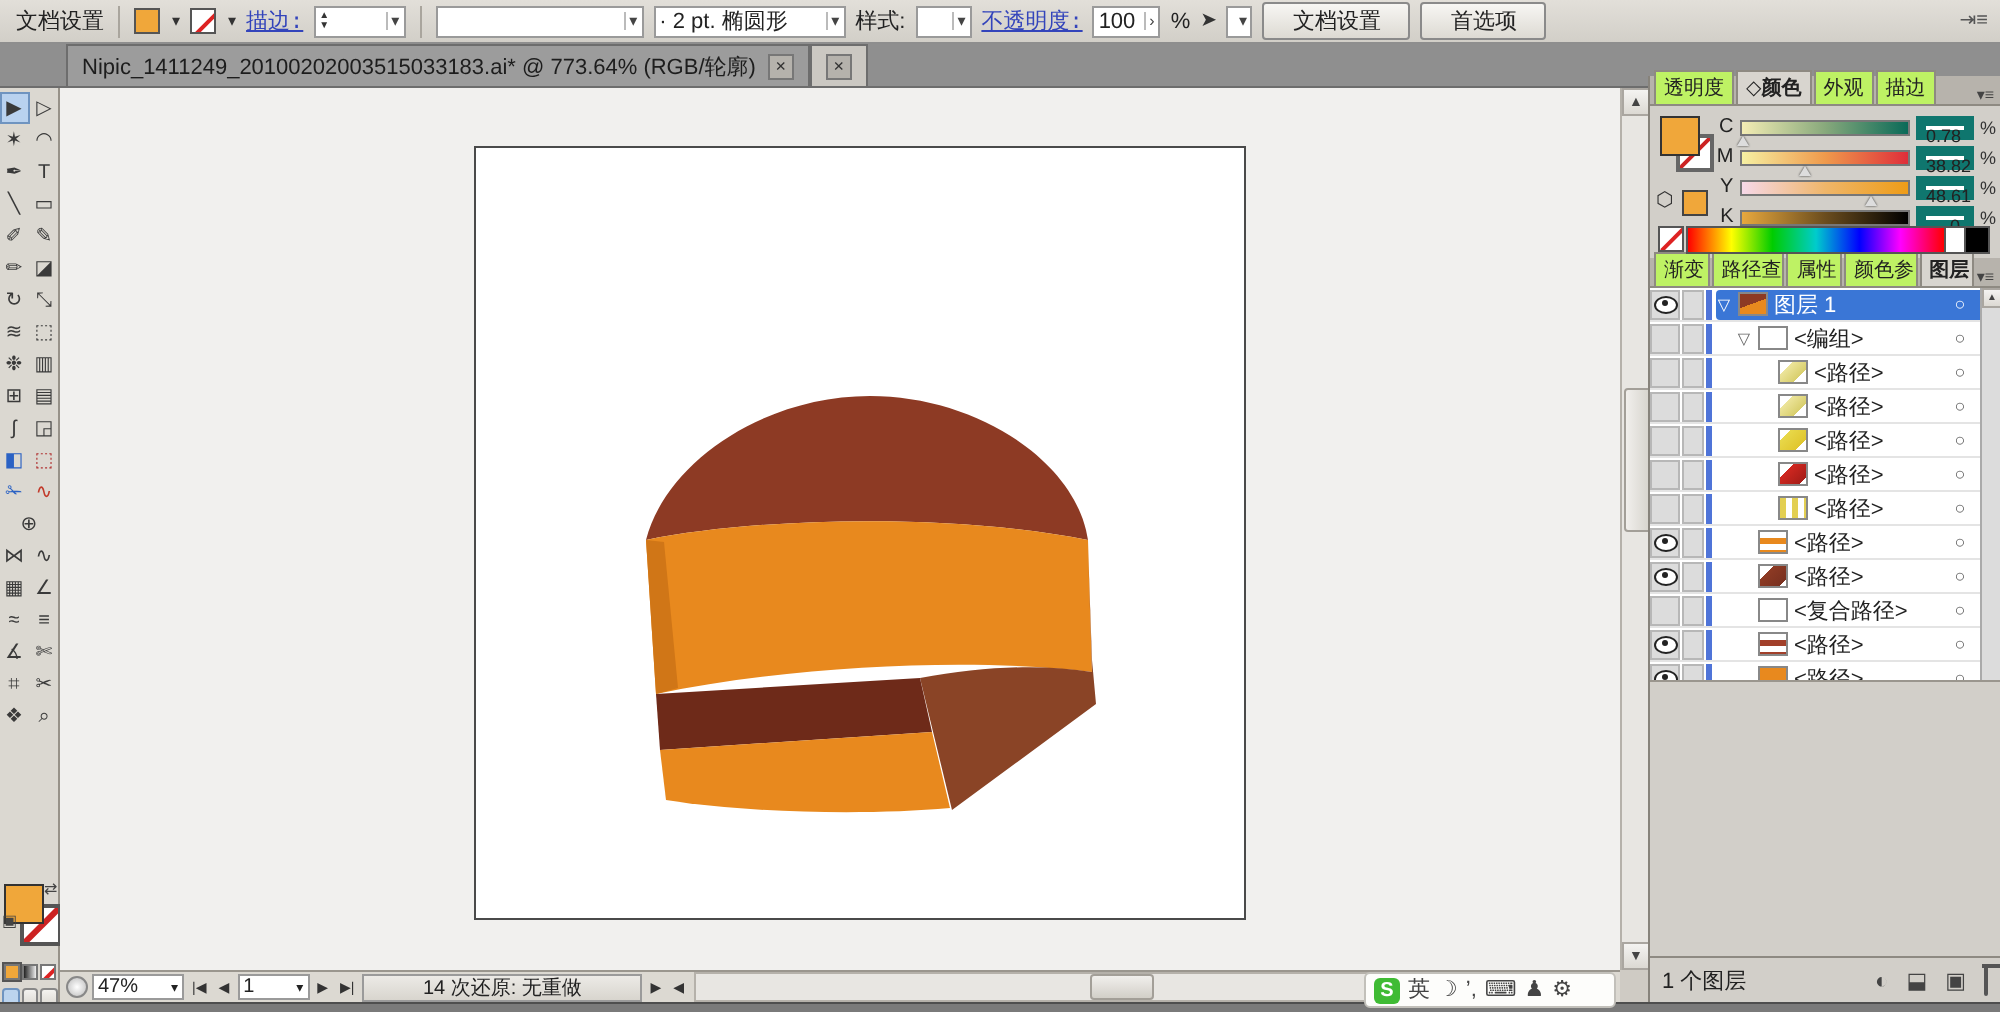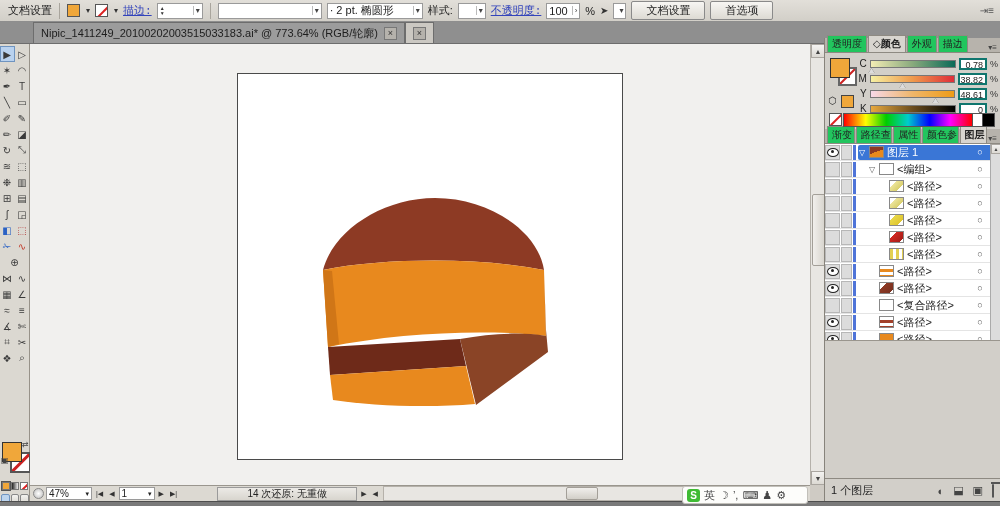--- a/index.html
+++ b/index.html
@@ -69,36 +69,36 @@
   #vthumb{left:1px;top:150px;width:12px;height:70px;background:linear-gradient(90deg,#f1efec,#d6d3cc);border:1px solid #a39f98;border-radius:2px;}
 
   
   #status-bar{left:30px;top:485px;width:780px;height:16px;background:#dcd9d2;border-top:1px solid #9a968e;
     display:flex;align-items:center;gap:2px;padding-left:3px;box-sizing:border-box;}
   #status-icon{width:9px;height:9px;border:1px solid #888;border-radius:50%;background:radial-gradient(#fff,#bbb);}
   .sb-combo{background:#fff;border:1px solid #9a9a9a;height:13px;display:inline-flex;align-items:center;
     padding:0 2px;box-sizing:border-box;font-size:10px;}
   .nav-btn{font-size:7px;color:#333;padding:0 2px;cursor:pointer;}
   #undo-box{border:1px solid #9a9a9a;background:linear-gradient(#eceae6,#d8d5ce);height:14px;width:140px;
-    display:inline-flex;align-items:center;justify-content:center;font-size:10px;box-sizing:border-box;margin-left:36px;}
+    display:inline-flex;align-items:center;justify-content:center;font-size:10px;box-sizing:border-box;}
   #hscroll{flex:1;height:13px;background:#e8e6e2;border:1px solid #b5b1aa;position:relative;margin:0 1px;}
   #hthumb{position:absolute;left:44%;top:0;width:30px;height:11px;background:linear-gradient(#f1efec,#d2cfc8);
     border:1px solid #a39f98;border-radius:2px;}
   
   #ime-bar{left:682px;top:486px;width:126px;height:18px;background:#fdfdfb;border:1px solid #c2c0ba;border-radius:3px;
     display:flex;align-items:center;gap:4px;padding:0 4px;box-sizing:border-box;z-index:5;}
   .ime-item{font-size:11px;color:#444;cursor:pointer;line-height:16px;}
   .ime-logo{width:13px;height:13px;background:#3fbb34;color:#fff;border-radius:3px;font-weight:bold;
     font-size:10px;display:flex;align-items:center;justify-content:center;}
   #win-bottom{left:0;top:501px;width:1000px;height:5px;background:#7a7a7a;border-top:1px solid #4e4e4e;}
 
   
   #right-panel{left:824px;top:38px;width:176px;height:468px;background:#d2cfc9;border-left:1px solid #87837b;box-sizing:border-box;}
   .ptab-row{display:flex;align-items:flex-end;height:14px;background:#b7b3ac;border-bottom:1px solid #8e8a82;padding-left:2px;}
-  .ptab{font-size:10px;padding:1px 4px 1px;background:#22c55e;border:1px solid #8e8a82;border-bottom:none;
+  .ptab{font-size:10px;padding:1px 4px 1px;background:#bef264;border:1px solid #8e8a82;border-bottom:none;
     margin-right:1px;white-space:nowrap;color:#222;cursor:pointer;max-width:34px;overflow:hidden;}
   .ptab.active{background:#d8d5cf;font-weight:bold;}
   .ptab-menu{margin-left:auto;margin-right:3px;font-size:8px;color:#444;}
 
   
   #color-body{position:relative;height:76px;}
   #cp-fill{left:5px;top:5px;width:18px;height:18px;background:#f0a73a;border:1px solid #333;z-index:2;}
   #cp-stroke{left:13px;top:14px;width:15px;height:15px;background:#fff;border:2px solid #666;overflow:hidden;z-index:1;}
   #cp-stroke::after{content:"";position:absolute;left:-4px;top:5px;width:26px;height:2px;background:#c22;transform:rotate(-45deg);}
   #cube-icon{left:3px;top:42px;font-size:10px;color:#333;}
@@ -106,21 +106,21 @@
   #cmyk{left:33px;top:3px;width:140px;}
   .sl-row{display:flex;align-items:center;height:15px;gap:3px;}
   .sl-label{width:9px;text-align:right;font-size:10px;}
   .sl-track{width:88px;height:8px;border:1px solid #777;position:relative;box-sizing:border-box;}
   .sl-thumb{position:absolute;bottom:-6px;width:0;height:0;border-left:3.5px solid transparent;border-right:3.5px solid transparent;
     border-bottom:5px solid #ddd;filter:drop-shadow(0 0 .5px #333);transform:translateX(-3.5px);}
   .g-c{background:linear-gradient(90deg,#f3ecb4,#88a97c,#0a6a58);}
   .g-m{background:linear-gradient(90deg,#f6f0a2,#ef9a4c,#df2e3a);}
   .g-y{background:linear-gradient(90deg,#f6d8e8,#efb66a,#ee9c17);}
   .g-k{background:linear-gradient(90deg,#e7a83e,#6b4d1e,#000);}
-  .sl-val{width:29px;height:12px;border:2px solid #0f766e;background:#fff;font-size:9px;text-align:right;
+  .sl-val{width:29px;height:12px;border:5px solid #0f766e;background:#fff;font-size:9px;text-align:right;
     padding-right:2px;box-sizing:border-box;line-height:11px;}
   .sl-pct{font-size:9px;color:#333;}
   #spectrum-row{left:4px;top:60px;width:168px;height:13px;display:flex;align-items:center;}
   #spec-none{width:11px;height:11px;background:#fff;border:1px solid #555;position:relative;overflow:hidden;margin-right:1px;}
   #spec-none::after{content:"";position:absolute;left:-2px;top:4px;width:18px;height:1.5px;background:#d22;transform:rotate(-45deg);}
   #spec-bar{width:128px;height:12px;border:1px solid #555;
     background:linear-gradient(90deg,#f00,#ff0 17%,#0c0 33%,#0cc 50%,#00f 67%,#f0f 83%,#f00);}
   #spec-white{width:9px;height:12px;background:#fff;border:1px solid #555;border-left:none;}
   #spec-black{width:11px;height:12px;background:#000;border:1px solid #555;border-left:none;}
 

